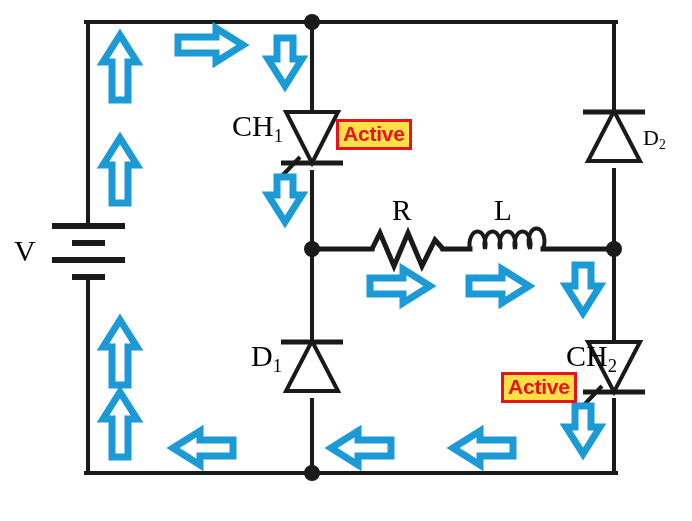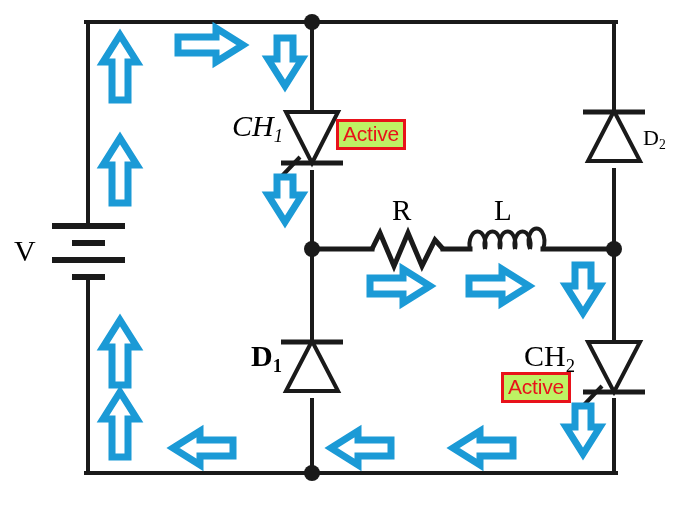--- a/index.html
+++ b/index.html
@@ -33,24 +33,24 @@
   }
   .comp-label .sub {
     font-size: 0.62em;
     vertical-align: baseline;
     position: relative;
     top: 0.32em;
   }
   .active-badge {
     position: absolute;
     font-family: "Liberation Sans", sans-serif;
-    font-weight: normal;
+    font-weight: bold;
     color: #e8121a;
     border: 3px solid #e8121a;
-    background: #bef264;
+    background: #fde047;
     padding: 0px 4px 1px 4px;
     font-size: 21px;
     line-height: 1.12;
     letter-spacing: -0.2px;
     white-space: nowrap;
   }
 </style>
 </head>
 <body>
 
@@ -149,29 +149,29 @@
       <polygon points="173,448 200,431 200,440 233,440 233,456 200,456 200,465"></polygon>
       <polygon points="331,448 358,431 358,440 391,440 391,456 358,456 358,465"></polygon>
       <polygon points="453,448 480,431 480,440 513,440 513,456 480,456 480,465"></polygon>
     </g>
   </svg>
 
   <div class="comp-label" style="left:14px; top:236px; font-size:30px;">
     <span>V</span>
   </div>
 
-  <div class="comp-label" style="left:232px; top:111px; font-size:30px;font-style:italic;">
+  <div class="comp-label" style="left:232px; top:111px; font-size:30px;">
     <span>CH</span><span class="sub">1</span>
   </div>
 
-  <div class="comp-label" style="left:524px; top:341px; font-size:30px;">
+  <div class="comp-label" style="left:566px; top:341px; font-size:30px;">
     <span>CH</span><span class="sub">2</span>
   </div>
 
-  <div class="comp-label" style="left:251px; top:341px; font-size:30px;font-weight:bold;">
+  <div class="comp-label" style="left:251px; top:341px; font-size:30px;">
     <span>D</span><span class="sub">1</span>
   </div>
 
   <div class="comp-label" style="left:643px; top:127px; font-size:22px;">
     <span>D</span><span class="sub">2</span>
   </div>
 
   <div class="comp-label" style="left:392px; top:196px; font-size:29px;">
     <span>R</span>
   </div>

